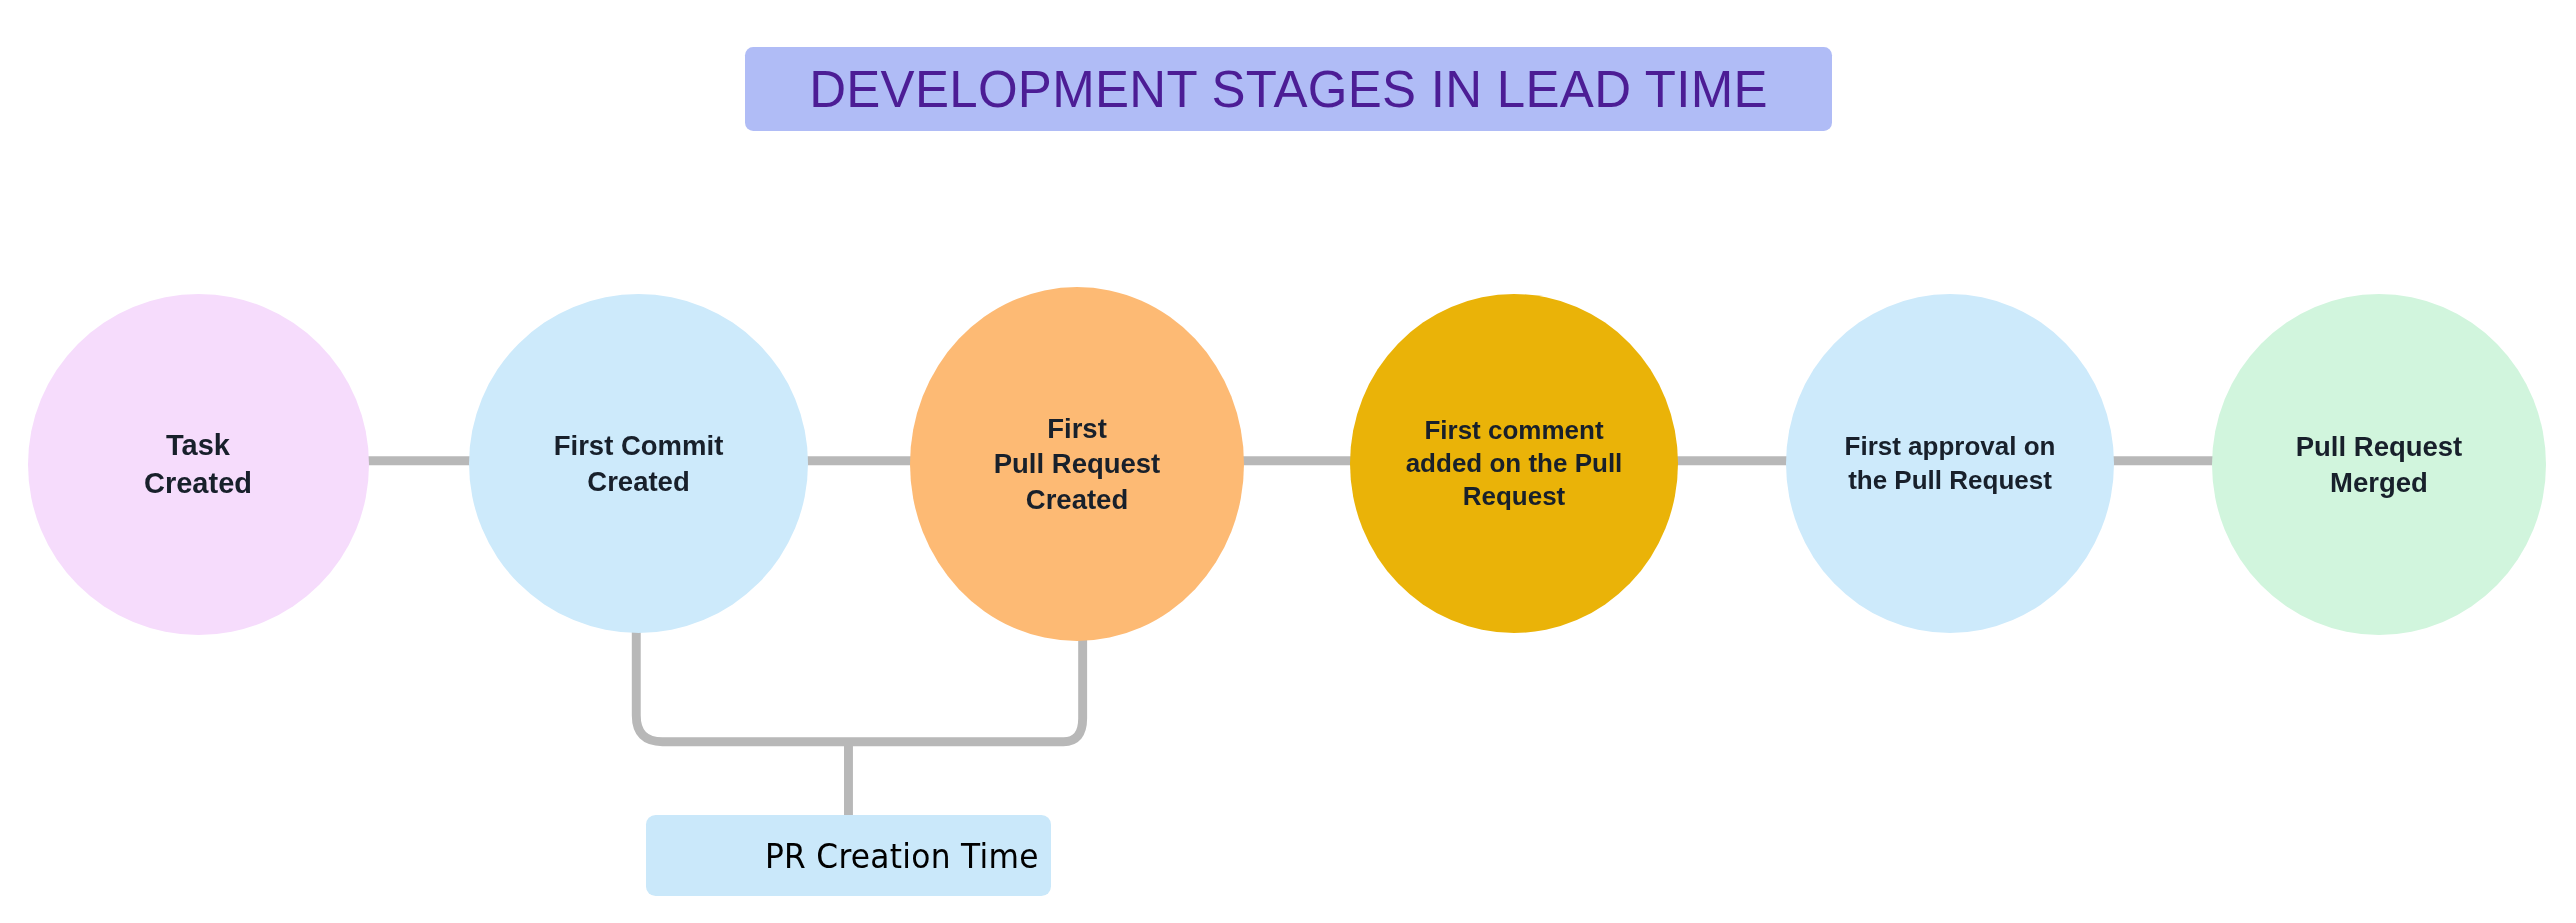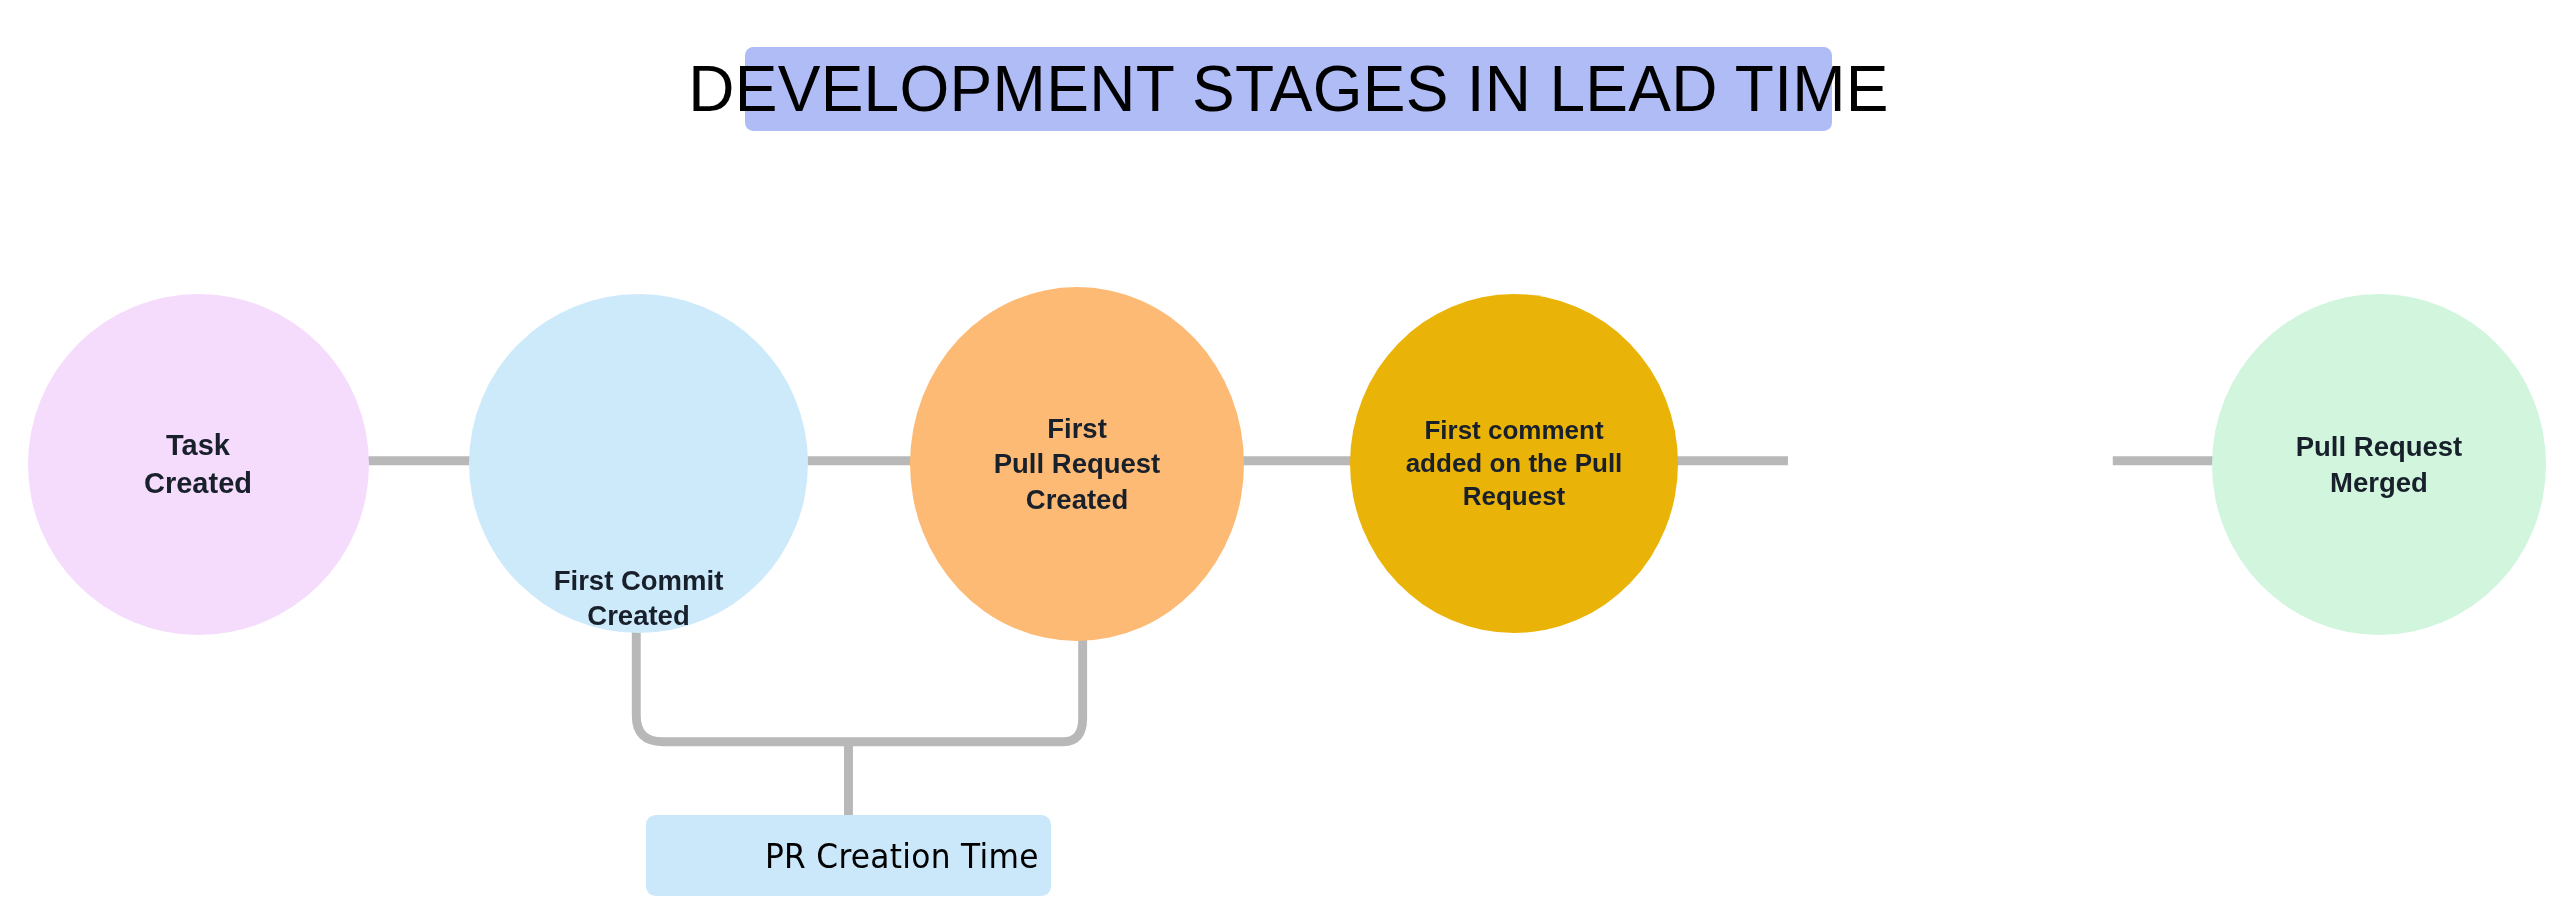--- a/index.html
+++ b/index.html
@@ -31,23 +31,23 @@
     height: 84px;
     background: #b0bcf6;
     border-radius: 8.2px;
     display: flex;
     align-items: center;
     justify-content: center;
     box-sizing: border-box;
   }
   .title-banner-text {
     font-family: "Liberation Sans", sans-serif;
-    font-size: 64px;
+    font-size: 51px;
     font-weight: 400;
-    color: #000000;
+    color: #4c1d95;
     letter-spacing: 0.3px;
     white-space: nowrap;
     line-height: 1;
   }
 
   
   .edges {
     position: absolute;
     left: 0; top: 0;
     width: 2576px;
@@ -68,21 +68,21 @@
   .node-label {
     font-family: "Liberation Sans", sans-serif;
     font-weight: bold;
     color: #18202b;
     line-height: 1.28;
     white-space: pre-line;
     padding: 0 8.2px;
   }
 
   .node-task        { left: 27.5px;   top: 294px; width: 341px; height: 341px; background: #f6dcfc; }
-  .node-commit      { left: 469px;  top: 294px; width: 339px; height: 339px; background: #cdeafb; align-items: flex-end; }
+  .node-commit      { left: 469px;  top: 294px; width: 339px; height: 339px; background: #cdeafb; }
   .node-pr          { left: 910px; top: 287px; width: 334px; height: 354px; background: #fdba74; text-align: center; }
   .node-comment     { left: 1350px; top: 294px; width: 328px; height: 339px; background: #eab308; }
   .node-approval    { left: 1786px; top: 294px; width: 328px; height: 339px; background: #cdeafb; }
   .node-merged      { left: 2212px; top: 294px; width: 334px; height: 341px; background: #d1f5dd; }
 
   .node-task  .node-label    { font-size: 29px; }
   .node-commit .node-label   { font-size: 27.5px; }
   .node-pr .node-label       { font-size: 27.5px; }
   .node-comment .node-label  { font-size: 26px; }
   .node-approval .node-label { font-size: 26px; }
@@ -149,20 +149,24 @@
 Pull Request
 Created</span>
   </div>
 
   <div class="node node-comment">
     <span class="node-label">First comment
 added on the Pull
 Request</span>
   </div>
 
+  <div class="node node-approval">
+    <span class="node-label">First approval on
+the Pull Request</span>
+  </div>
 
   <div class="node node-merged">
     <span class="node-label">Pull Request
 Merged</span>
   </div>
 
   <div class="annot-box">
     <span class="annot-text">PR Creation Time</span>
   </div>
 

